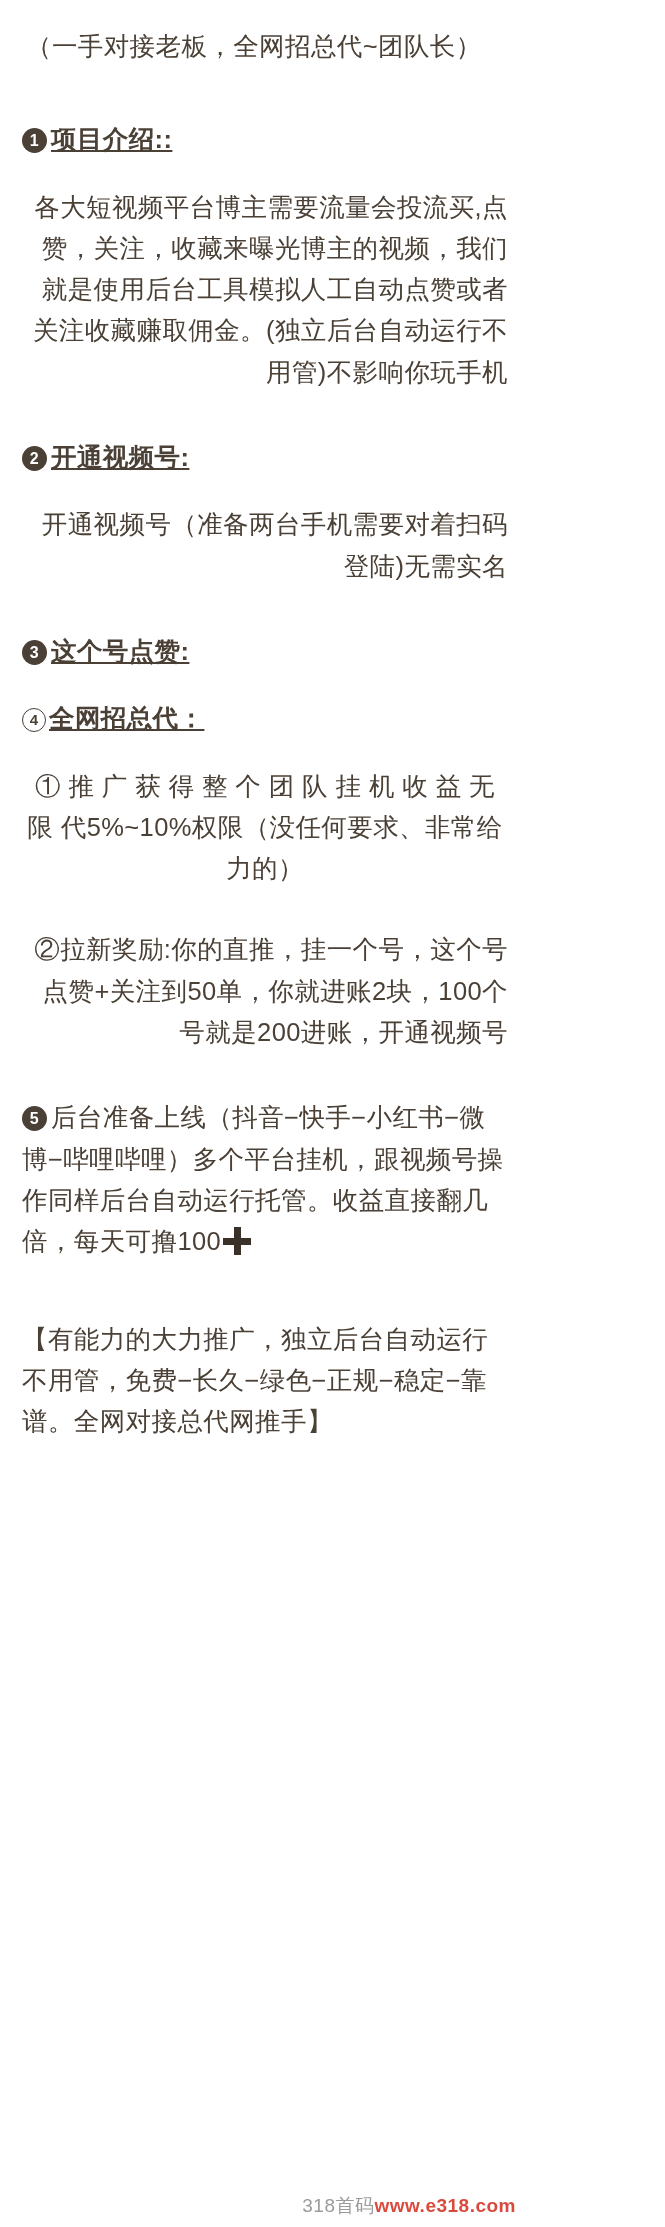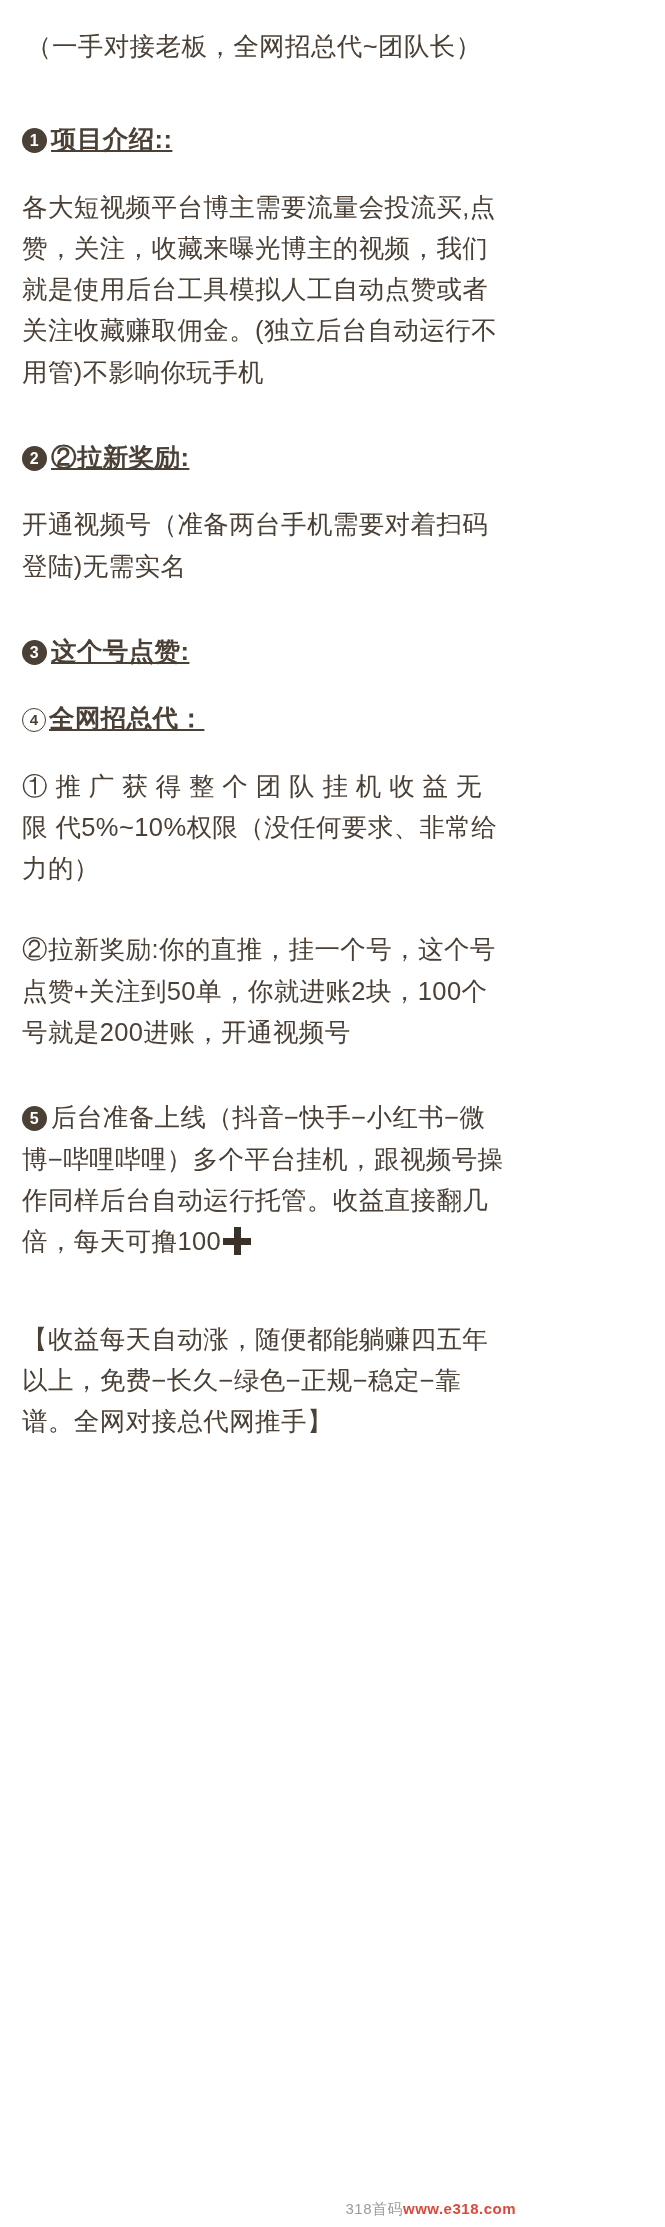--- a/index.html
+++ b/index.html
@@ -41,23 +41,25 @@
   .heading {
     margin-bottom: 26px;
     font-weight: 700;
     text-decoration: underline;
   }
   .heading p {
     font-weight: 700;
   }
   .para {
     margin-bottom: 44px;
+    text-align: right;
   }
   .para-tight {
     margin-bottom: 40px;
+    text-align: center;
   }
   .gap-lg {
     margin-bottom: 56px;
   }
   .marker {
     display: inline-block;
     width: 25px;
     height: 25px;
     line-height: 25px;
     border-radius: 50%;
@@ -101,21 +103,21 @@
   .plus-glyph::before {
     left: 11px; top: 0; width: 7px; height: 28px;
   }
   .plus-glyph::after {
     top: 11px; left: 0; height: 7px; width: 28px;
   }
   .watermark {
     position: absolute;
     right: 14px;
     bottom: 8px;
-    font-size: 15px;
+    font-size: 19px;
     color: #9b9b9b;
     letter-spacing: 0.5px;
     font-family: "Liberation Sans", sans-serif;
   }
   .wm-red {
     color: #d94a3d;
     font-weight: 700;
   }
   .inline-text { display: inline; }
 </style>
@@ -129,21 +131,21 @@
   </div>
 
   <div class="block heading">
     <p><span class="marker">1</span><span class="inline-text">项目介绍::</span></p>
   </div>
   <div class="block para">
     <p>各大短视频平台博主需要流量会投流买,点赞，关注，收藏来曝光博主的视频，我们就是使用后台工具模拟人工自动点赞或者关注收藏赚取佣金。(独立后台自动运行不用管)不影响你玩手机</p>
   </div>
 
   <div class="block heading">
-    <p><span class="marker">2</span><span class="inline-text">②拉新奖励:</span></p>
+    <p><span class="marker">2</span><span class="inline-text">开通视频号:</span></p>
   </div>
   <div class="block para">
     <p>开通视频号（准备两台手机需要对着扫码登陆)无需实名</p>
   </div>
 
   <div class="block heading">
     <p><span class="marker">3</span><span class="inline-text">这个号点赞:</span></p>
   </div>
 
   <div class="block heading">
@@ -154,20 +156,20 @@
   </div>
   <div class="block para">
     <p>②拉新奖励:你的直推，挂一个号，这个号点赞+关注到50单，你就进账2块，100个号就是200进账，开通视频号</p>
   </div>
 
   <div class="block gap-lg">
     <p><span class="marker">5</span><span class="inline-text">后台准备上线（抖音−快手−小红书−微博−哔哩哔哩）多个平台挂机，跟视频号操作同样后台自动运行托管。收益直接翻几倍，每天可撸100</span><span class="plus-glyph"></span></p>
   </div>
 
   <div class="block">
-    <p>【收益每天自动涨，随便都能躺赚四五年以上，免费−长久−绿色−正规−稳定−靠谱。全网对接总代网推手】</p>
+    <p>【有能力的大力推广，独立后台自动运行不用管，免费−长久−绿色−正规−稳定−靠谱。全网对接总代网推手】</p>
   </div>
 
   <div class="watermark">
     <span>318首码</span><span class="wm-red">www.e318.com</span>
   </div>
 
 </div>
 
 </body></html>

